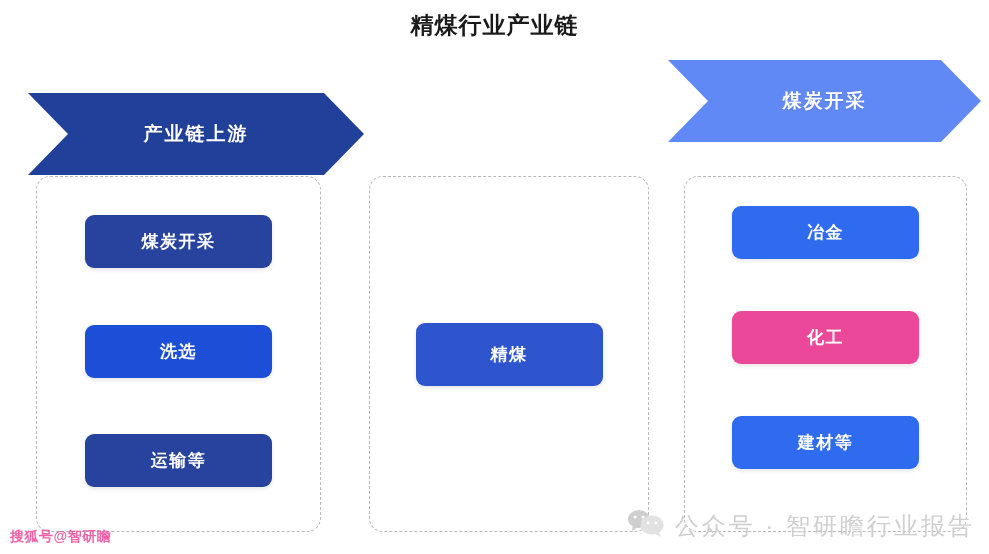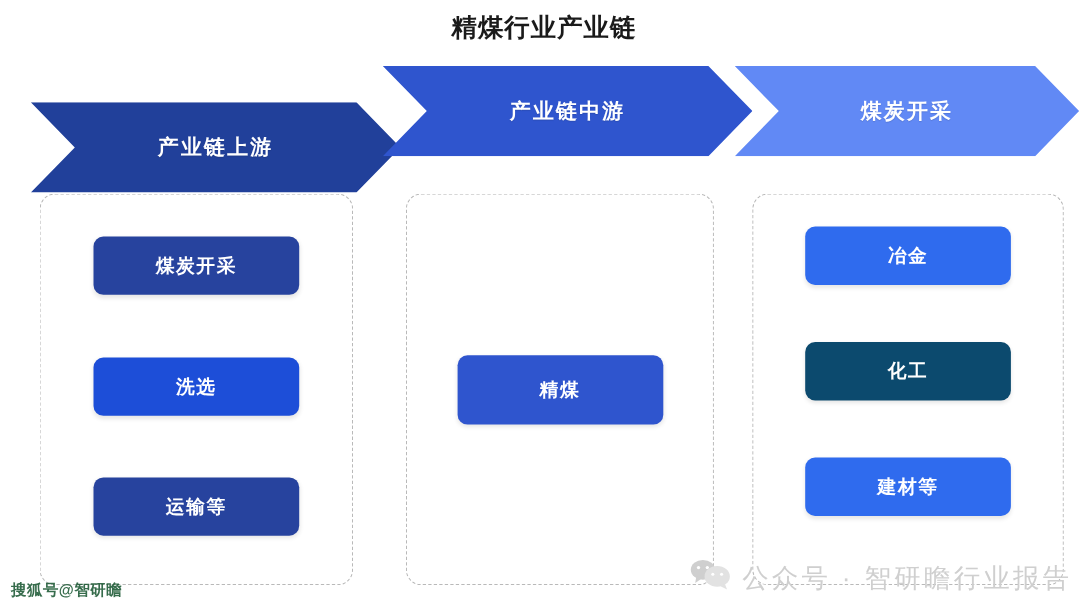--- a/index.html
+++ b/index.html
@@ -100,21 +100,21 @@
   #col-downstream .node { margin-bottom: 52px; }
   #col-midstream .node  { width: 187px; height: 63px; margin-bottom: 0; font-family: Liberation Serif, serif; }
 
   
   #watermark-left {
     position: absolute;
     left: 10px;
     bottom: 8px;
     font-size: 14px;
     font-weight: bold;
-    color: #14532d;
+    color: #ec4899;
     opacity: 0.85;
     letter-spacing: 0.5px;
   }
   #watermark-right {
     position: absolute;
     right: 14px;
     bottom: 10px;
     display: flex;
     align-items: center;
     gap: 10px;
@@ -131,26 +131,20 @@
 
 <div id="banner-row">
 
   <div class="chevron" id="chevron-upstream">
     <svg viewBox="0 0 336 82" preserveAspectRatio="none">
       <polygon points="0,0 296,0 336,41 296,82 0,82 40,41" fill="#21409A"></polygon>
     </svg>
     <span class="chevron-label">产业链上游</span>
   </div>
 
-  <div class="chevron" id="chevron-midstream">
-    <svg viewBox="0 0 336 82" preserveAspectRatio="none">
-      <polygon points="0,0 296,0 336,41 296,82 0,82 40,41" fill="#2F55CE"></polygon>
-    </svg>
-    <span class="chevron-label">产业链中游</span>
-  </div>
 
   <div class="chevron" id="chevron-downstream">
     <svg viewBox="0 0 313 82" preserveAspectRatio="none">
       <polygon points="0,0 273,0 313,41 273,82 0,82 40,41" fill="#6189F5"></polygon>
     </svg>
     <span class="chevron-label">煤炭开采</span>
   </div>
 
 </div>
 
@@ -169,21 +163,21 @@
 <div class="stage-col" id="col-midstream">
   <div class="node" style="background:#2F55CE">
     <span>精煤</span>
   </div>
 </div>
 
 <div class="stage-col" id="col-downstream">
   <div class="node" style="background:#2F6BEE">
     <span>冶金</span>
   </div>
-  <div class="node" style="background:#0c4a6e">
+  <div class="node" style="background:#ec4899">
     <span>化工</span>
   </div>
   <div class="node" style="background:#2F6BEE">
     <span>建材等</span>
   </div>
 </div>
 
 <div id="watermark-left">搜狐号@智研瞻</div>
 
 <div id="watermark-right">

